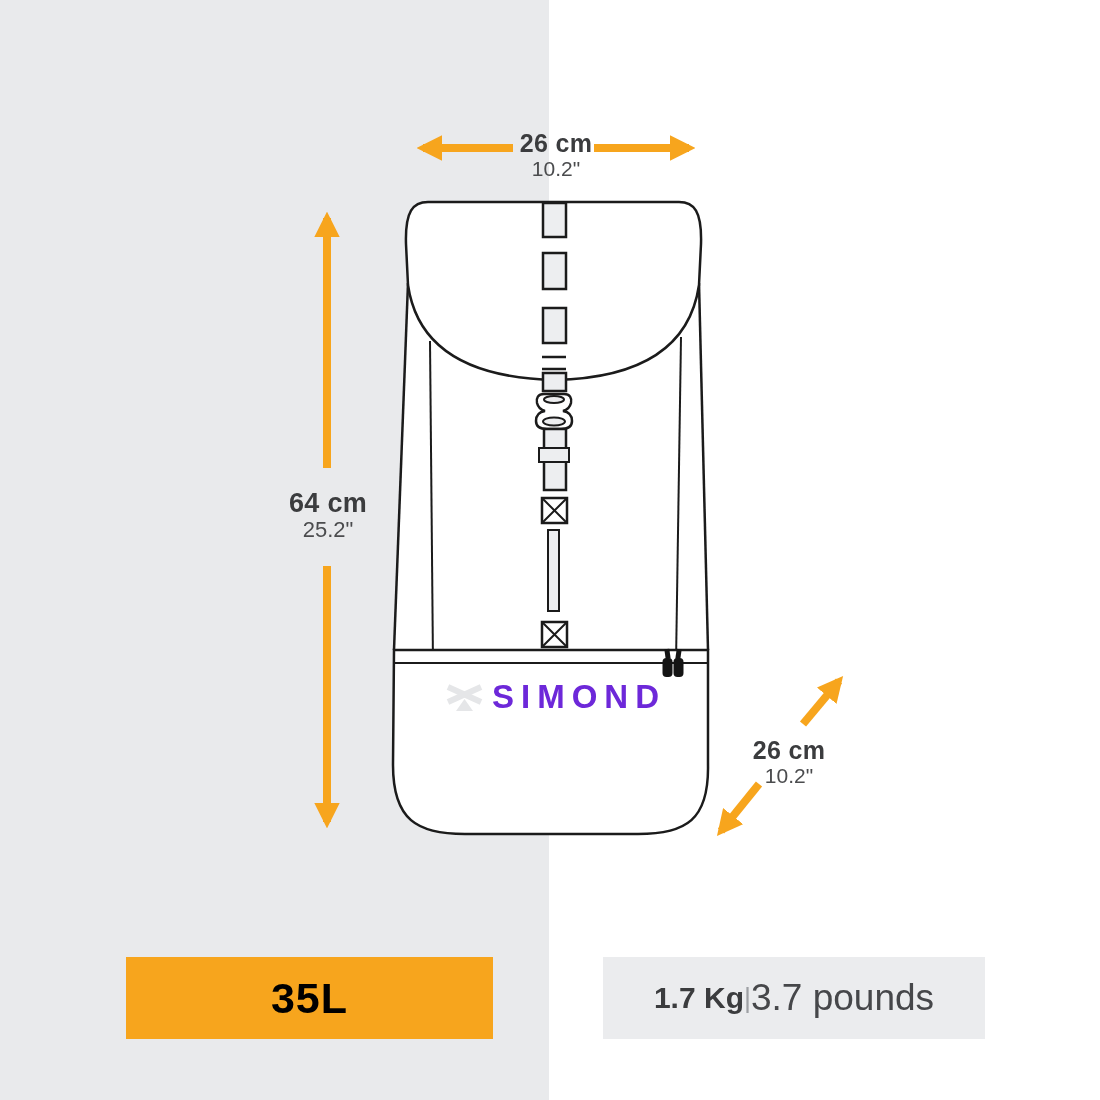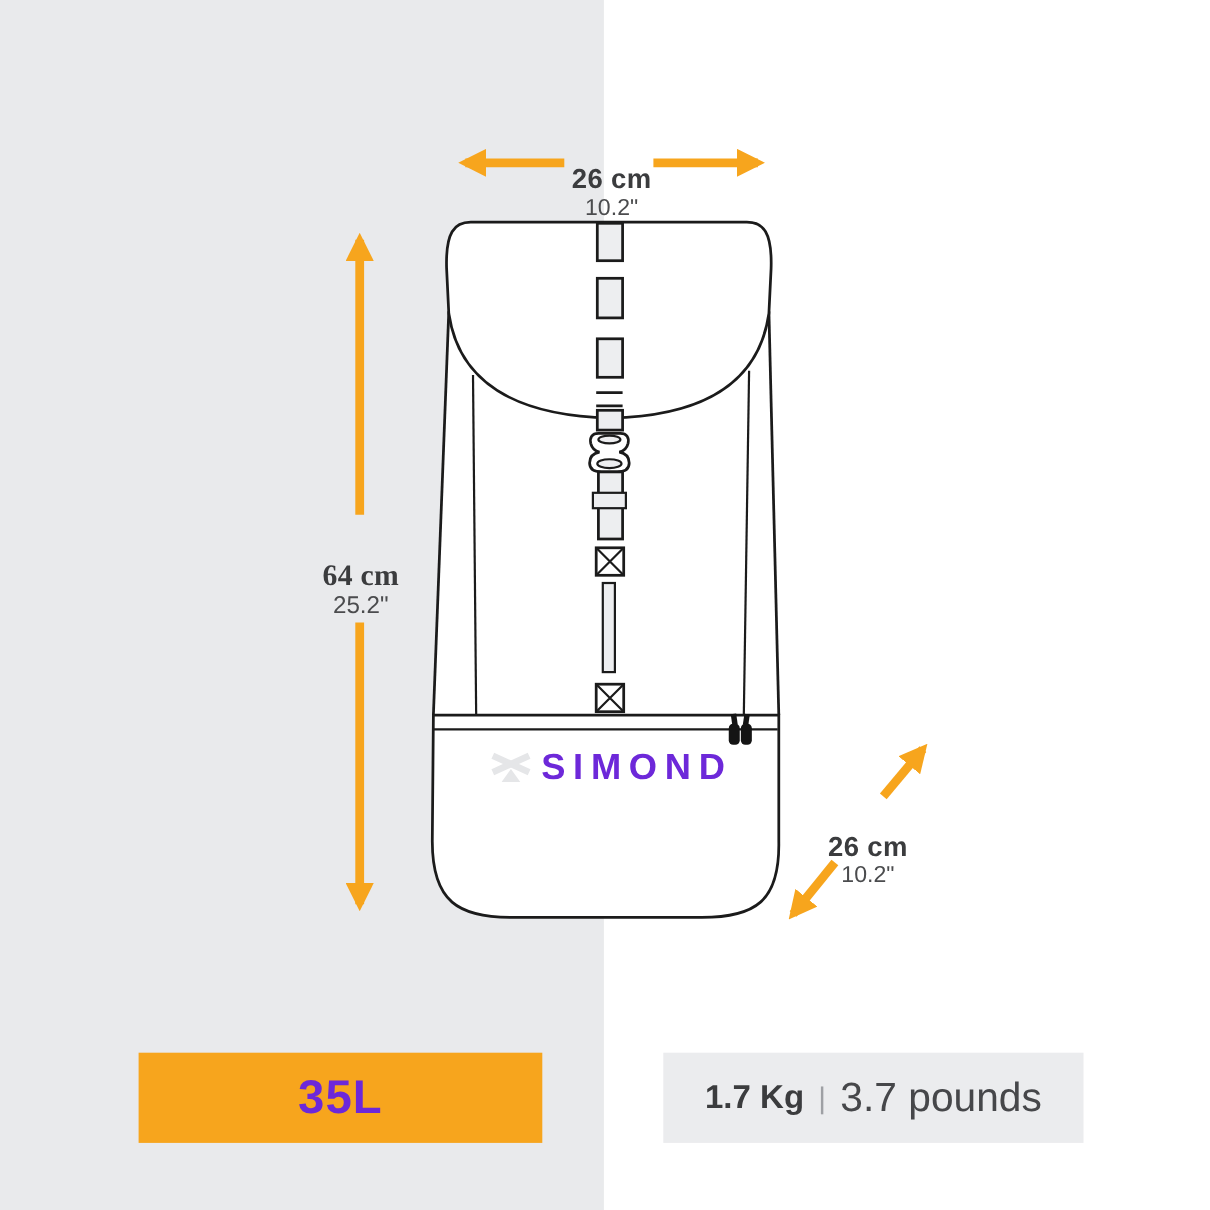--- a/index.html
+++ b/index.html
@@ -9,42 +9,42 @@
     font-family:"Liberation Sans", sans-serif;
   }
   .panel-left {
     position:absolute; left:0; top:0; width:549px; height:1100px;
     background:#E9EAEC;
   }
   svg.diagram { position:absolute; left:0; top:0; }
 
   
   .dim-label { position:absolute; text-align:center; transform:translateX(-50%); }
-  .dim-cm { font-weight:bold; font-size:25px; line-height:1.12; color:#3B3C3E; letter-spacing:0.3px;margin-top:20px; }
+  .dim-cm { font-weight:bold; font-size:25px; line-height:1.12; color:#3B3C3E; letter-spacing:0.3px; }
   .dim-in { font-size:21px; line-height:1.12; color:#4B4C4E; }
-  .dim-label--height .dim-cm { font-size:27px;font-family:Liberation Serif, serif; }
+  .dim-label--height .dim-cm { font-size:27px; }
   .dim-label--height .dim-in { font-size:22px; }
 
   
   .watermark {
     position:absolute; left:446px; top:680px;
     display:flex; align-items:center; gap:9px; color:#6d28d9;
   }
   .watermark-text { font-size:33px; font-weight:bold; letter-spacing:7px; line-height:1; }
 
   
   .volume-badge {
     position:absolute; left:126px; top:957px; width:367px; height:82px;
     background:#F7A51D; display:flex; align-items:center; justify-content:center;
   }
-  .volume-badge .vol-text { color:#6d28d9; font-size:43px; font-weight:bold; letter-spacing:1px; }
+  .volume-badge .vol-text { color:#000000; font-size:43px; font-weight:bold; letter-spacing:1px; }
 
   .weight-badge {
     position:absolute; left:603px; top:957px; width:382px; height:82px;
-    background:#EBECEE; display:flex; align-items:center; justify-content:center; gap:13px;
+    background:#EBECEE; display:flex; align-items:center; justify-content:center; 
   }
   .weight-kg { font-size:30px; font-weight:bold; color:#3B3C3E; }
   .weight-sep { font-size:27px; color:#9EA0A4; font-weight:normal; }
   .weight-lb { font-size:37px; color:#46474A; }
 </style>
 </head>
 <body>
 
 <div class="panel-left"></div>
 

